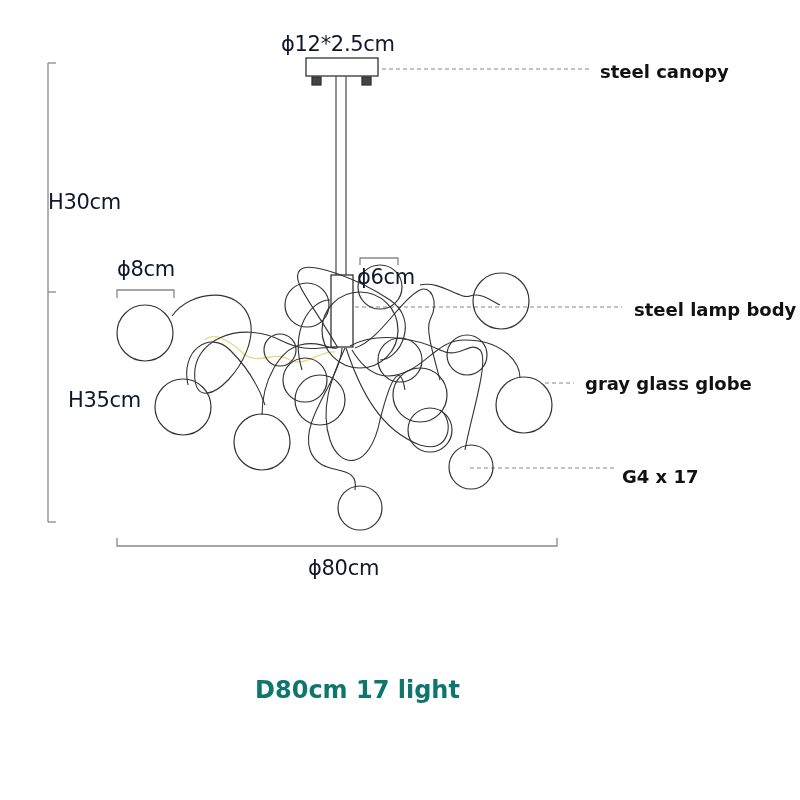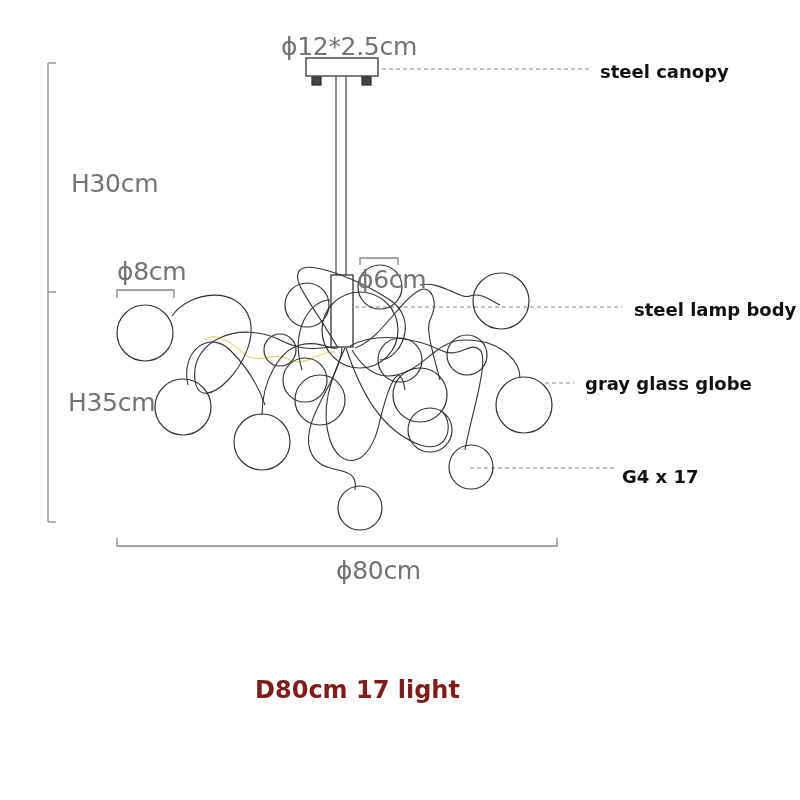--- a/index.html
+++ b/index.html
@@ -1,19 +1,19 @@
 <!DOCTYPE html>
 <html><head>
   <meta charset="utf-8">
   <style>
     html, body { margin: 0; padding: 0; background: #ffffff; }
     body { width: 800px; height: 800px; position: relative; overflow: hidden; font-family: "DejaVu Sans", sans-serif; }
-    .dim { position: absolute; color: #737373; font-family: "DejaVu Sans", sans-serif; font-size: 25px; white-space: nowrap; letter-spacing: -0.3px; }
+    .dim { position: absolute; color: #0f172a; font-family: "DejaVu Sans", sans-serif; font-size: 21px; white-space: nowrap; letter-spacing: -0.3px; }
     .label { position: absolute; color: #111; font-family: "DejaVu Sans", sans-serif; font-weight: bold; font-size: 18px; white-space: nowrap; }
-    .caption { position: absolute; left: 0; width: 715px; text-align: center; top: 676px; font-family: "DejaVu Sans", sans-serif; font-weight: bold; font-size: 24px; color: #7f1d1d; }
+    .caption { position: absolute; left: 0; width: 715px; text-align: center; top: 676px; font-family: "DejaVu Sans", sans-serif; font-weight: bold; font-size: 24px; color: #0f766e; }
     svg.drawing { position: absolute; left: 0; top: 0; }
   </style>
 </head>
 <body>
 
 <svg class="drawing" width="800" height="800" viewBox="0 0 800 800">
 
   <g stroke="#888" stroke-width="1.3" fill="none">
     <line x1="48" y1="63" x2="48" y2="522"></line>
     <line x1="48" y1="63" x2="56" y2="63"></line>
@@ -84,24 +84,24 @@
     <circle cx="420" cy="395" r="27"></circle>
     <circle cx="467" cy="355" r="20"></circle>
     <circle cx="400" cy="360" r="22"></circle>
     <circle cx="360" cy="330" r="38"></circle>
     <circle cx="430" cy="430" r="22"></circle>
     <circle cx="280" cy="350" r="16"></circle>
   </g>
 </svg>
 
 <div class="dim" style="left:281px; top:32px;">ϕ12*2.5cm</div>
-<div class="dim" style="left:48px; top:169px;padding-left:23px;">H30cm</div>
+<div class="dim" style="left:48px; top:190px;">H30cm</div>
 <div class="dim" style="left:52px; top:388px;margin-left:16px;">H35cm</div>
 <div class="dim" style="left:117px; top:257px;">ϕ8cm</div>
 <div class="dim" style="left:357px; top:225px;margin-top:40px;">ϕ6cm</div>
-<div class="dim" style="left:336px; top:556px;">ϕ80cm</div>
+<div class="dim" style="left:308px; top:556px;">ϕ80cm</div>
 
 <div class="label" style="left:600px; top:61px;">steel canopy</div>
 <div class="label" style="left:634px; top:299px;">steel lamp body</div>
 <div class="label" style="left:585px; top:373px;text-align:center;">gray glass globe</div>
 <div class="label" style="left:622px; top:466px;">G4 x 17</div>
 
 <div class="caption">D80cm 17 light</div>
 
 </body></html>

